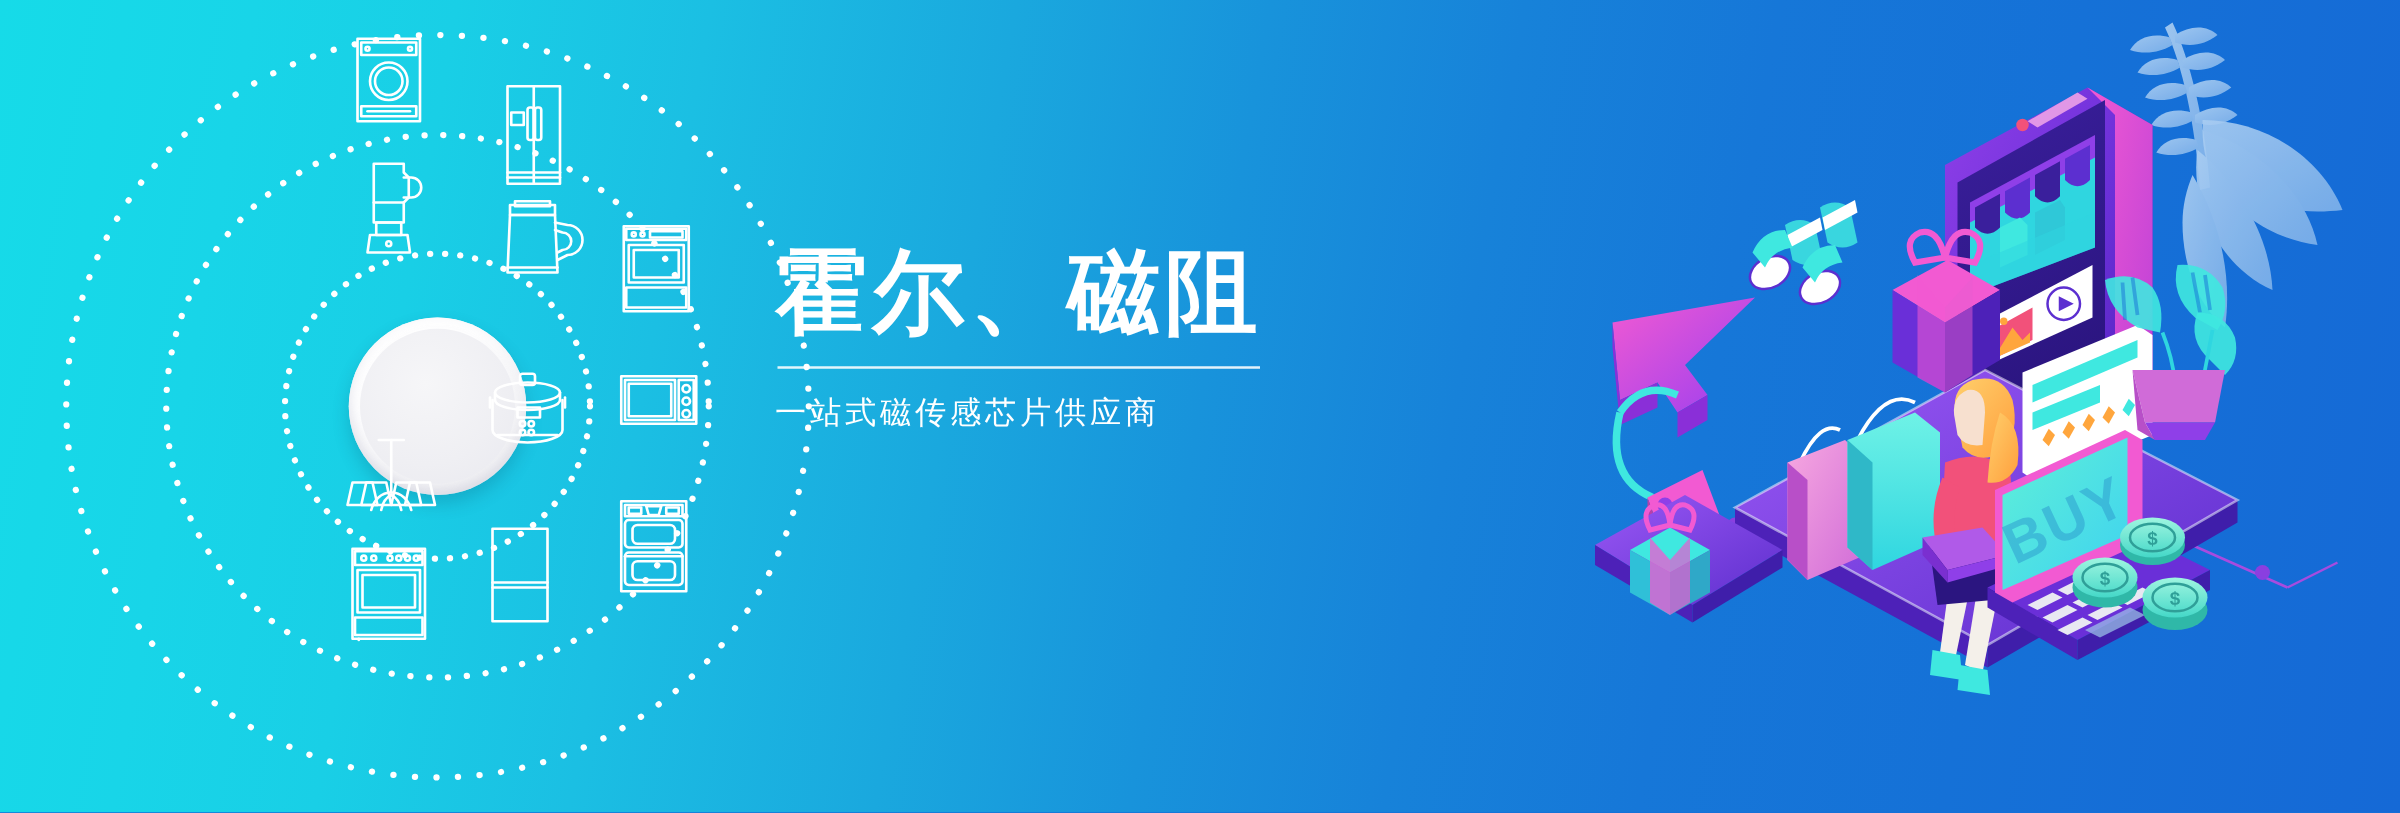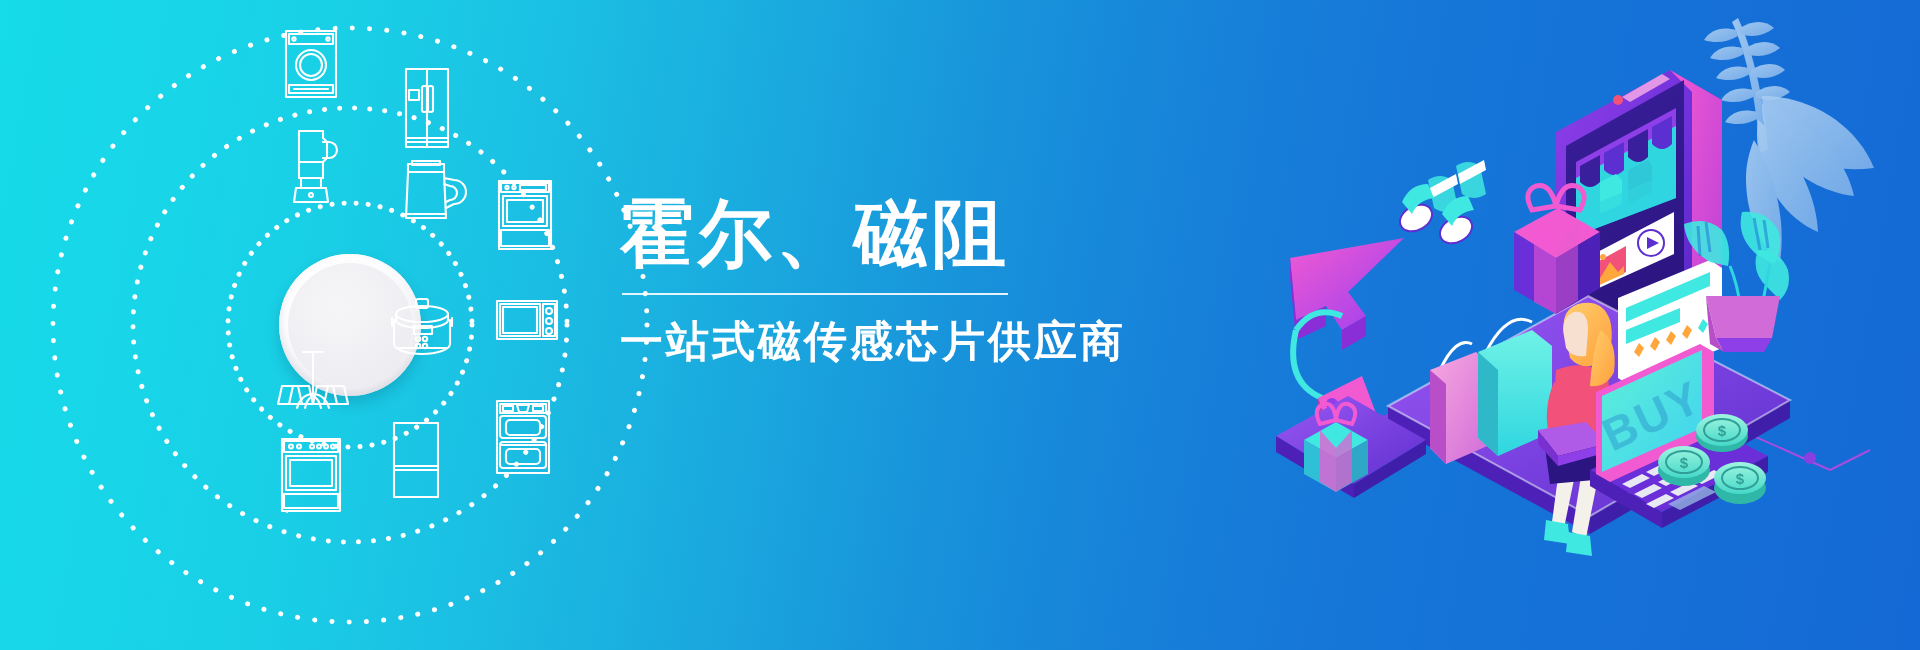--- a/index.html
+++ b/index.html
@@ -104,22 +104,22 @@
     letter-spacing:4px;
     white-space:nowrap;
   }
   .rule {
     width:386px;
     height:2px;
     background:rgba(255,255,255,0.88);
     margin:22px 0 18px 2px;
   }
   .subhead {
-    font-size:43px;
-    font-weight:700;
+    font-size:25px;
+    font-weight:400;
     color:#ffffff;
     letter-spacing:3px;
     white-space:nowrap;
   }
 
   
   .illus {
     position:absolute;
     right:10px; top:0px;
     width:640px; height:650px;

